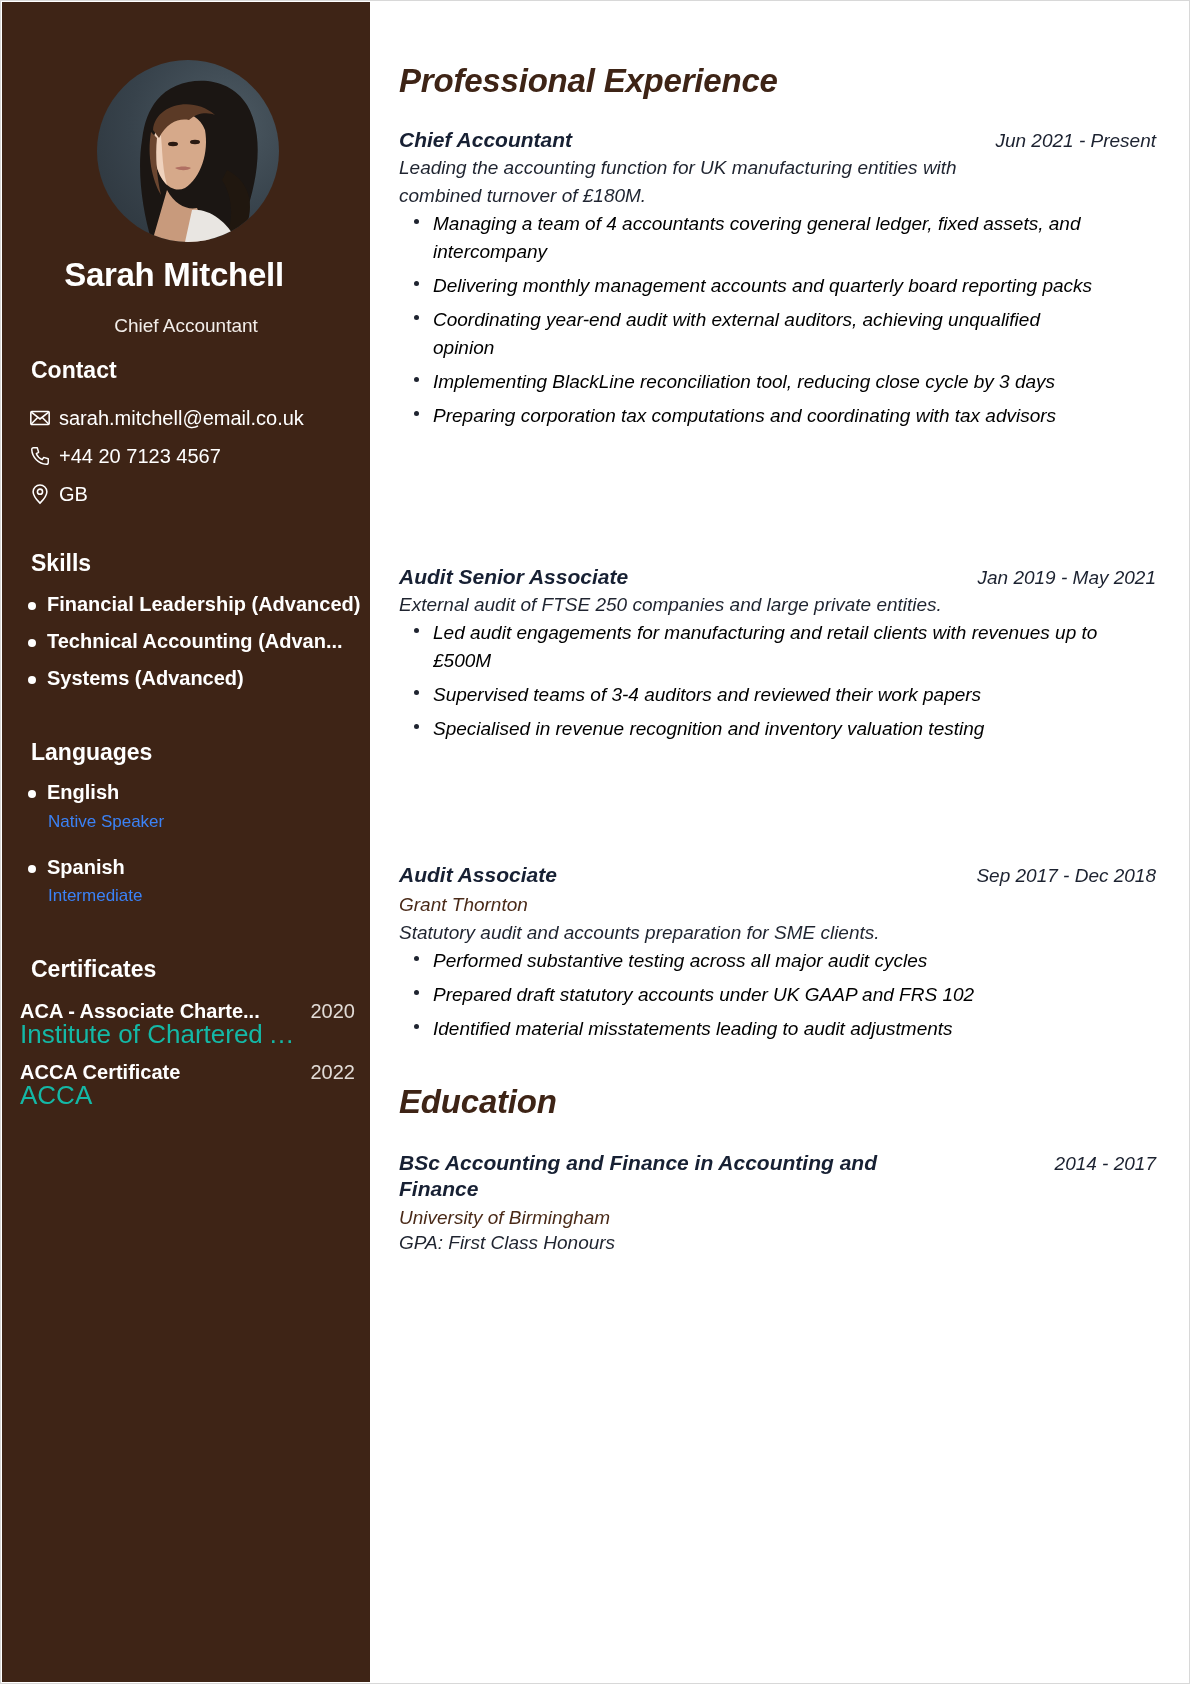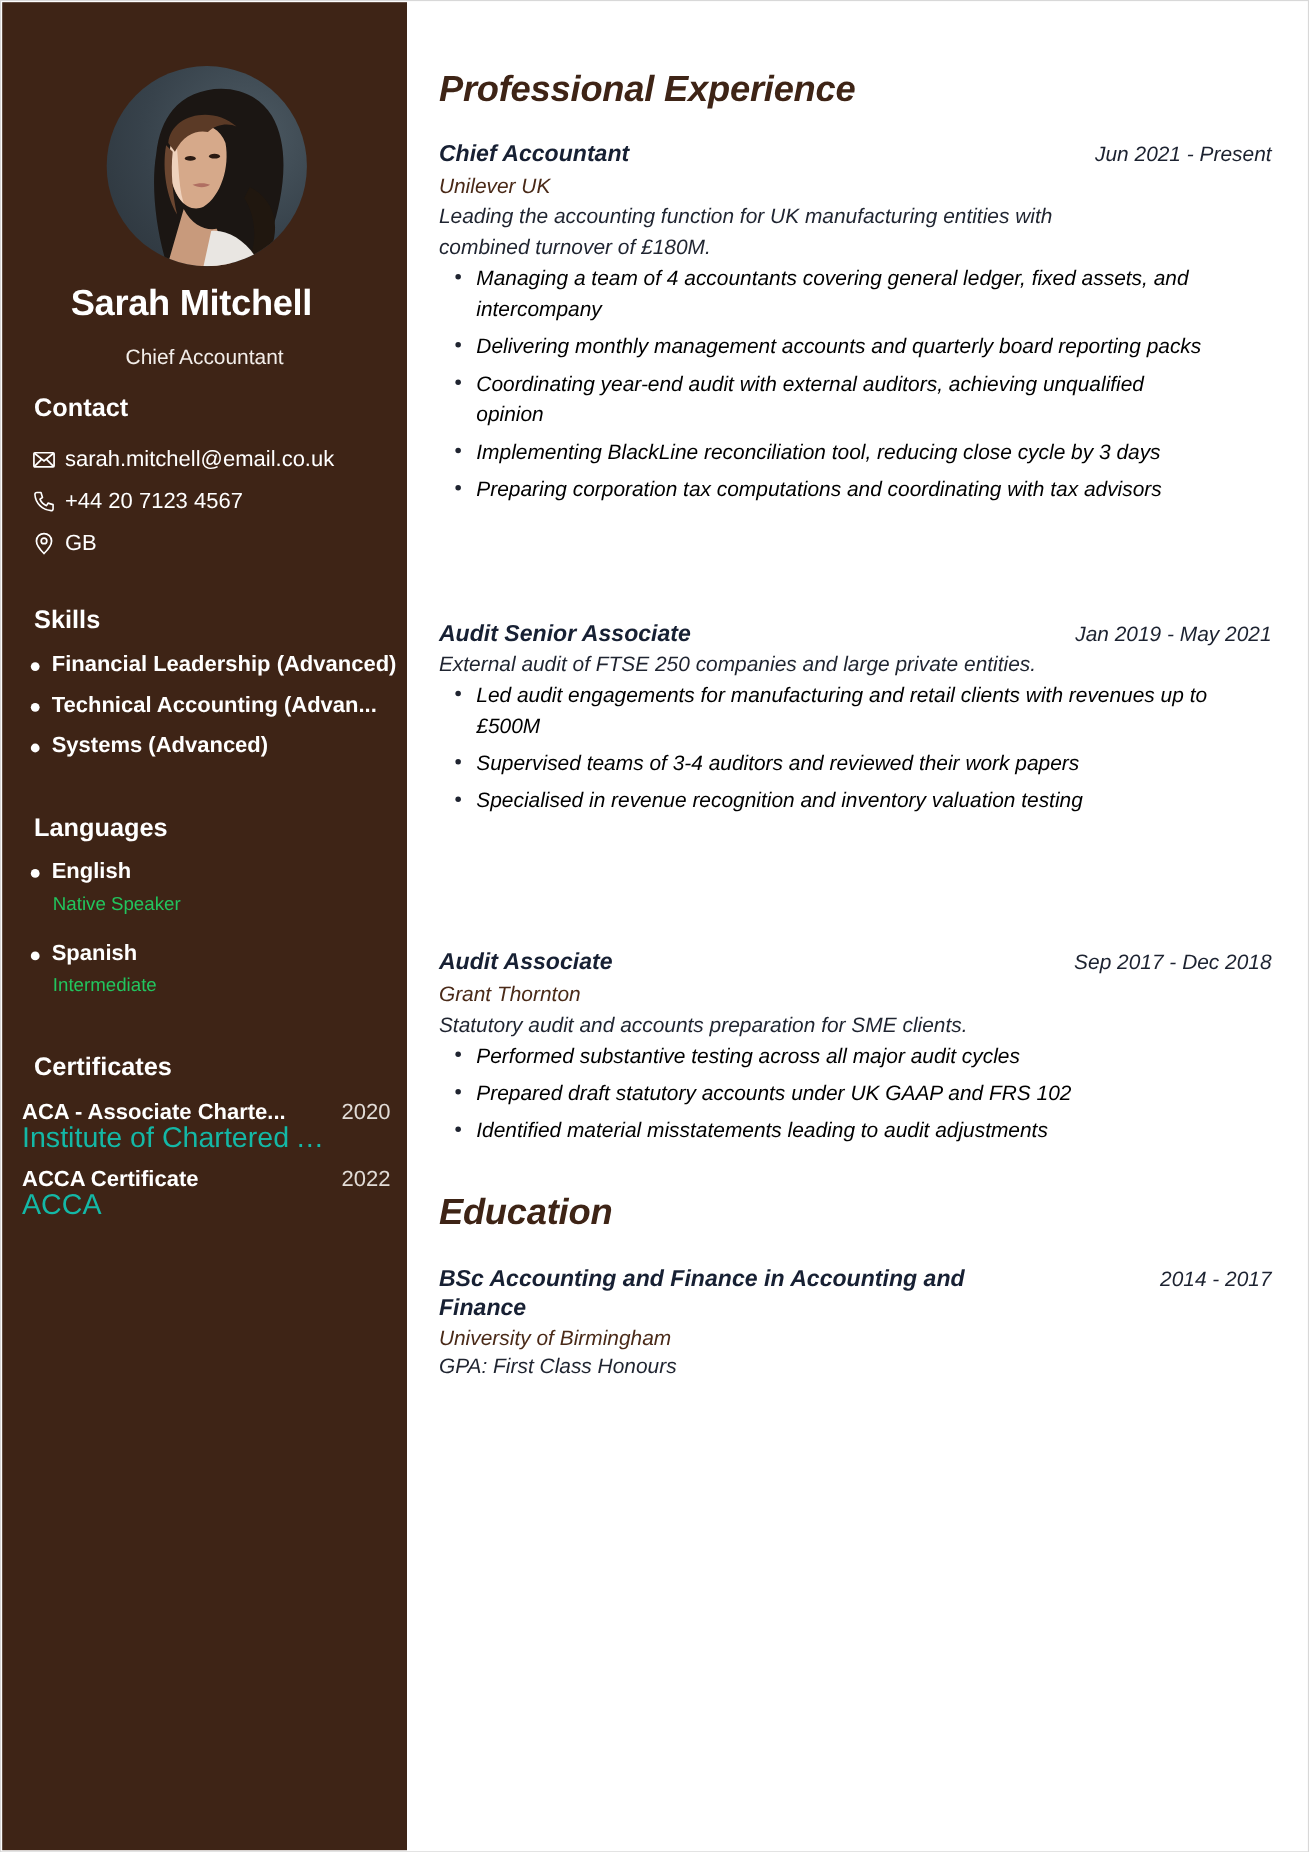--- a/index.html
+++ b/index.html
@@ -38,21 +38,21 @@
   .contact-row .ico svg { width: 22px; height: 22px; }
   .bullet-row {
     position: absolute; left: 26px; display: flex; align-items: center; height: 26px;
     font-size: 20px; font-weight: 700; line-height: 26px; white-space: nowrap;
   }
   .bullet-row .dot {
     width: 8px; height: 8px; border-radius: 50%; background: #ffffff; margin-right: 11px; margin-top: 3px; flex: none;
   }
   .bullet-row .txt { max-width: 318px; overflow: hidden; text-overflow: ellipsis; }
   .lang-level {
-    position: absolute; left: 46px; font-size: 17px; line-height: 22px; color: #22c55e;
+    position: absolute; left: 46px; font-size: 17px; line-height: 22px; color: #3b82f6;
   }
   .cert { position: absolute; left: 18px; width: 335px; }
   .cert .row { display: flex; justify-content: space-between; font-size: 20px; line-height: 23px; }
   .cert .cname { font-weight: 700; max-width: 250px; white-space: nowrap; overflow: hidden; text-overflow: ellipsis; }
   .cert .year { color: #e2dcd7; }
   .cert .issuer { font-size: 26px; line-height: 22px; color: #14b8a6; max-width: 285px; white-space: nowrap; overflow: hidden; text-overflow: ellipsis; }
 
   .main { position: absolute; left: 398px; top: 0; width: 757px; height: 1684px; color: #1c2230; font-style: italic; }
   .section-title {
     position: absolute; left: 0; font-size: 33px; font-weight: 700; color: #3e2416; line-height: 40px; letter-spacing: -0.2px;
@@ -179,21 +179,20 @@
   </aside>
 
   <main class="main">
     <h1 class="section-title" style="top:60px;">Professional Experience</h1>
 
     <section class="job" style="top:126px;">
       <div class="job-head">
         <div class="job-title">Chief Accountant</div>
         <div class="job-date">Jun 2021 - Present</div>
       </div>
-      <div class="company">Unilever UK</div>
       <div class="desc">Leading the accounting function for UK manufacturing entities with combined turnover of £180M.</div>
       <ul class="bullets">
         <li>Managing a team of 4 accountants covering general ledger, fixed assets, and intercompany</li>
         <li>Delivering monthly management accounts and quarterly board reporting packs</li>
         <li>Coordinating year-end audit with external auditors, achieving unqualified opinion</li>
         <li>Implementing BlackLine reconciliation tool, reducing close cycle by 3 days</li>
         <li>Preparing corporation tax computations and coordinating with tax advisors</li>
       </ul>
     </section>
 

